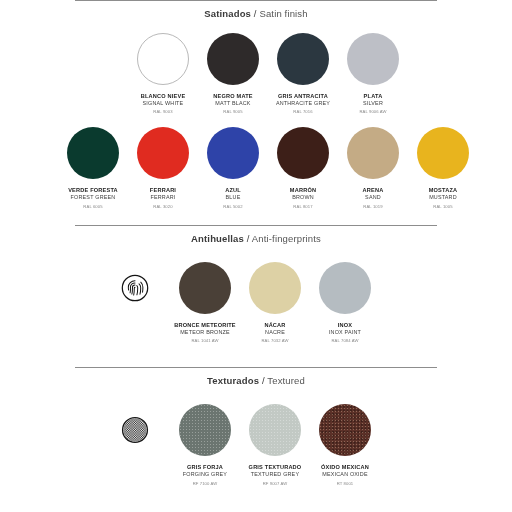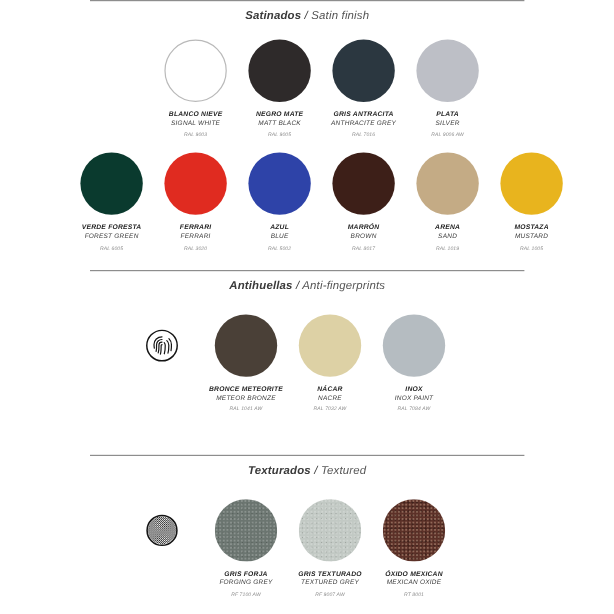--- a/index.html
+++ b/index.html
@@ -17,21 +17,20 @@
   .page {
     position: relative;
     width: 512px;
     height: 512px;
     box-sizing: border-box;
   }
 
   
   .section {
     position: relative;
-    font-style: italic;
   }
   .divider {
     width: 362px;
     height: 1px;
     background: #8d8d8d;
     margin: 0 auto;
   }
   .section-title {
     text-align: center;
     font-size: 9.5px;
@@ -287,21 +286,21 @@
         <div class="dot" style="background:#b5bcc1"></div>
         <div class="labels">
           <div class="name-es">INOX</div>
           <div class="name-en">INOX PAINT</div>
           <div class="code">RAL 7084 AW</div>
         </div>
       </div>
     </div>
   </div>
 
-  <div class="section" style="margin-top:36px;">
+  <div class="section" style="margin-top:24px;">
     <div class="divider"></div>
     <div class="section-title">
       <span class="es">Texturados</span>
       <span class="sep">/</span>
       <span class="en">Textured</span>
     </div>
 
     <div class="row tex-1">
       <div class="icon-cell">
         <svg class="icon-circle" viewBox="0 0 32 32">

